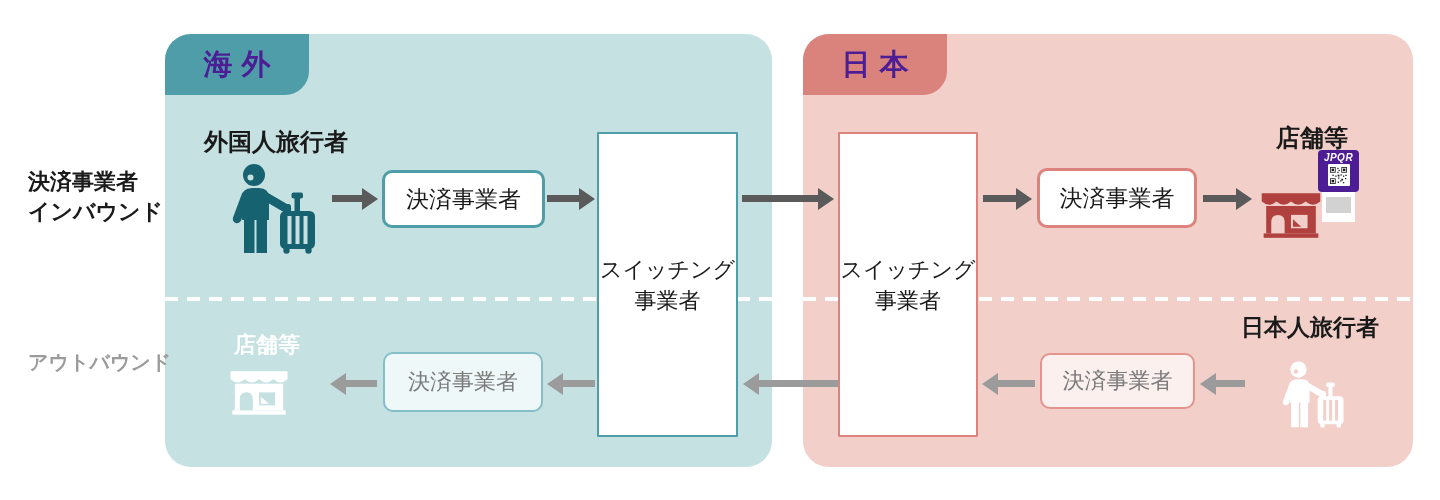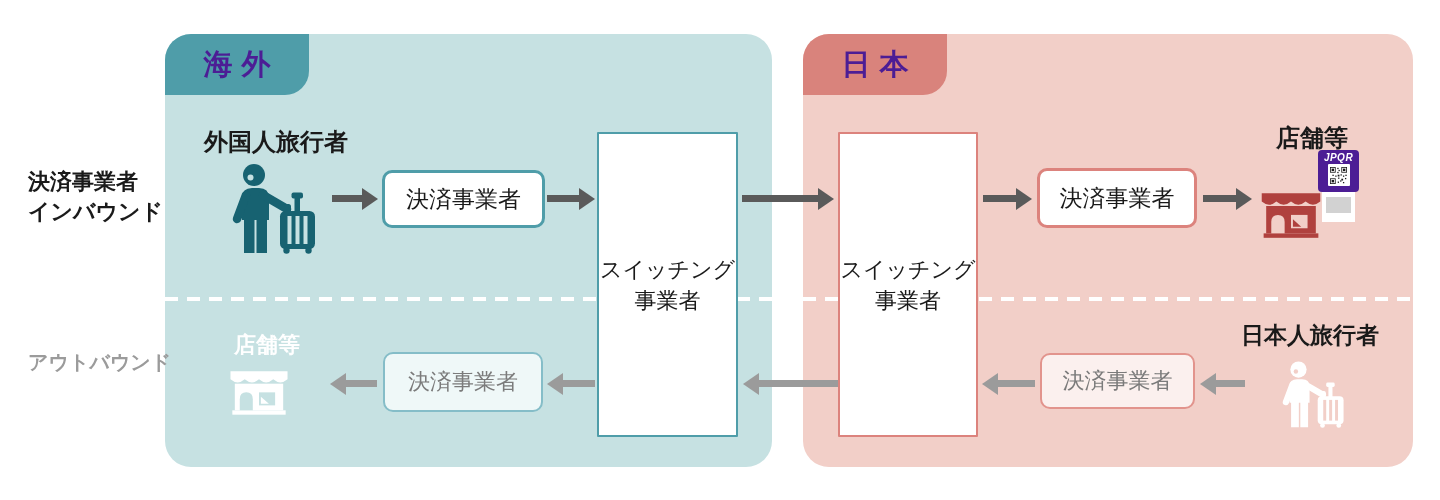--- a/index.html
+++ b/index.html
@@ -40,21 +40,21 @@
   .psp-bottom-overseas{left:383px;top:352px;width:160px;height:60px;border:2.5px solid #85bdc8;
     border-radius:10px;font-size:22px;color:#7b7b7b;background:#eff8f8;}
   .psp-bottom-japan{left:1040px;top:353px;width:155px;height:56px;border:2.5px solid #e2948d;
     border-radius:10px;font-size:22px;color:#7b7b7b;background:#fbf0ee;}
 
   
   .flabel{position:absolute;font-weight:bold;white-space:nowrap;z-index:3;}
   .lbl-foreign-traveler{left:204px;top:126px;font-size:24px;color:#1a1a1a;}
   .lbl-store-japan{left:1276px;top:122px;font-size:24px;color:#1a1a1a;}
   .lbl-store-overseas{left:234px;top:330px;font-size:22px;color:#fff;}
-  .lbl-japanese-traveler{left:1241px;top:320px;font-size:23px;color:#1a1a1a;}
+  .lbl-japanese-traveler{left:1241px;top:312px;font-size:23px;color:#1a1a1a;}
 
   
   .arrow{position:absolute;height:7px;z-index:3;--ac:#5a5a5a;background:var(--ac);}
   .arrow.gray{--ac:#9b9b9b;}
   .arrow-r::after{content:"";position:absolute;left:100%;top:50%;transform:translateY(-50%);
     width:0;height:0;border-left:16px solid var(--ac);border-top:11px solid transparent;
     border-bottom:11px solid transparent;}
   .arrow-l::before{content:"";position:absolute;right:100%;top:50%;transform:translateY(-50%);
     width:0;height:0;border-right:16px solid var(--ac);border-top:11px solid transparent;
     border-bottom:11px solid transparent;}

